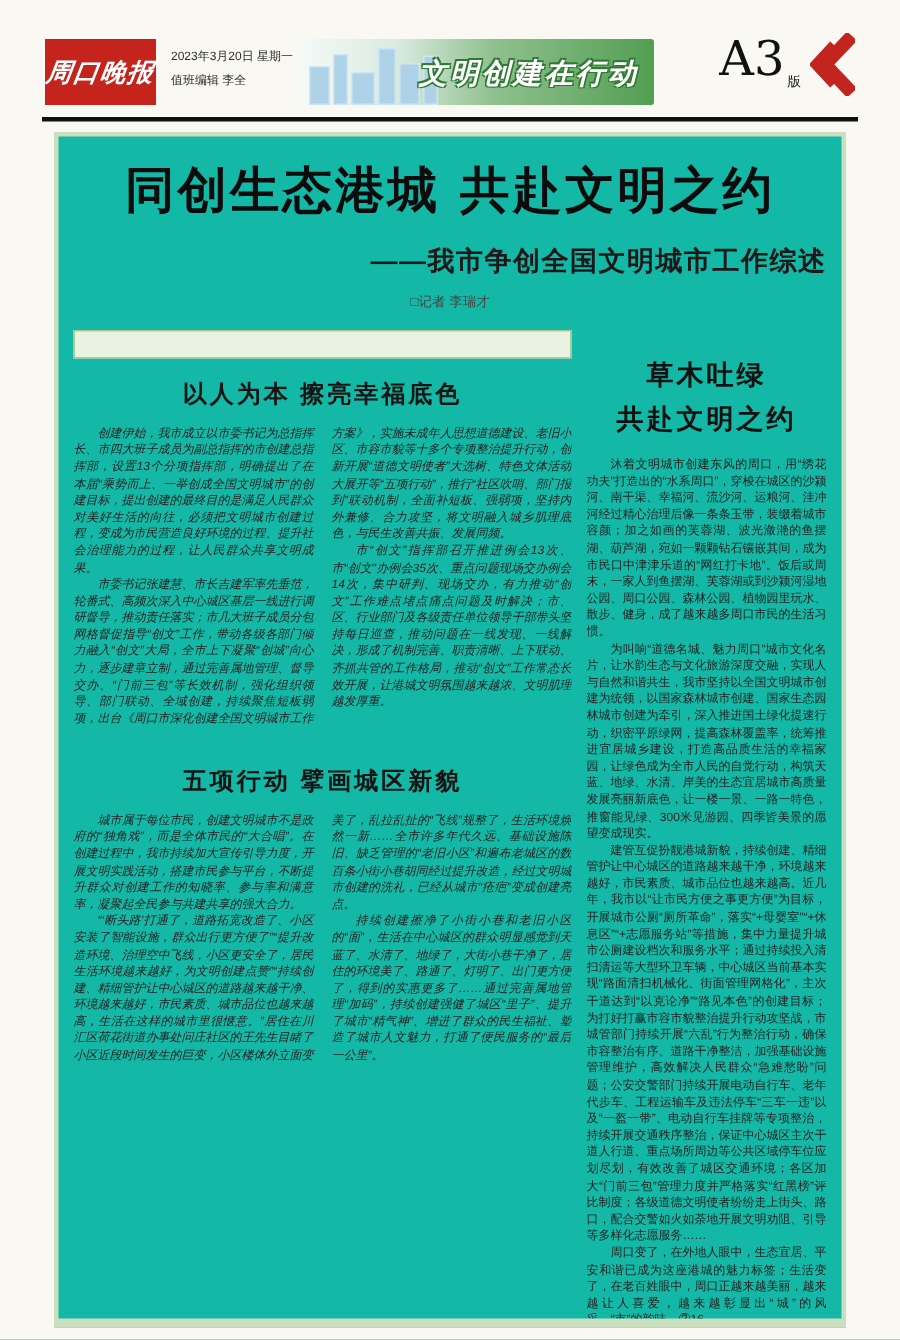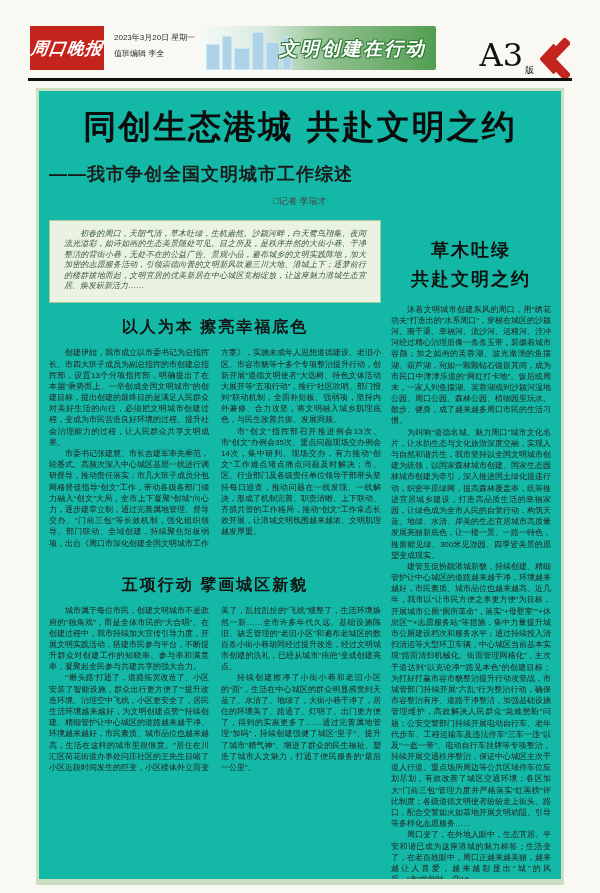--- a/index.html
+++ b/index.html
@@ -18,49 +18,49 @@
             background:linear-gradient(90deg,#f5faf7 0%,#d8eadf 28%,#8fc08d 55%,#539e53 100%);
             border-radius:2px; }
   .skyline { position:absolute; left:4px; bottom:0; width:110px; height:40px; }
   .skyline div { position:absolute; bottom:0; background:#aed2e8; border:1px solid #cfe6f2; }
   .b1{left:2px;width:14px;height:26px;} .b2{left:18px;width:10px;height:34px;}
   .b3{left:30px;width:16px;height:22px;} .b4{left:48px;width:12px;height:38px;background:#bcdcee;}
   .b5{left:62px;width:14px;height:28px;} .b6{left:78px;width:10px;height:33px;}
   .banner-title { position:absolute; right:10px; top:10px; color:#fff; font-weight:bold;
                   font-size:19px; letter-spacing:2px; font-style:italic; white-space:nowrap;
                   text-shadow:1px 1px 0 #2f7a33,-1px -1px 0 #2f7a33,1px -1px 0 #2f7a33,-1px 1px 0 #2f7a33;padding-left:16px; }
-  .pagecorner { position:absolute; right:2px; top:16px; display:flex; align-items:flex-start; }
+  .pagecorner { position:absolute; right:2px; top:0; display:flex; align-items:flex-start; }
   .pagenum { font-family:"DejaVu Serif", serif; font-size:32px; color:#111; line-height:1.1; }
   .pagelabel { font-size:9px; color:#111; margin:26px 2px 0 2px; }
   .corner-icon { margin-left:4px; }
 
   .header-rule { position:absolute; top:78px; left:28px; right:28px; height:3px; background:#101010; }
 
   
   .frame { position:absolute; top:88px; left:36px; width:528px; height:797px;
            border:3px solid #c9dfc0; border-bottom-width:6px; background:#14b8a6; padding:6px 10px; overflow:hidden; }
 
   .headline { text-align:center; font-weight:bold; font-size:33px; letter-spacing:2px; color:#0c0c0c;
               margin-top:8px; font-family:"DejaVu Sans", sans-serif; white-space:nowrap; }
-  .subhead  { text-align:left; font-weight:bold; font-size:18px; color:#1a1a1a; margin-top:12px; letter-spacing:1px; }
+  .subhead  { text-align:right; font-weight:bold; font-size:18px; color:#1a1a1a; margin-top:12px; letter-spacing:1px; }
   .byline   { text-align:center; font-size:9px; color:#444; margin-top:9px; }
 
   .columns-row { display:flex; gap:10px; margin-top:12px; }
   .left-col  { width:332px; flex:none; }
   .right-col { flex:1; overflow:hidden; }
 
   .core-box { background:#eaf2e1; border:1px solid #a9c99b; padding:8px 14px 9px; }
   .core-title { font-family:"DejaVu Serif", serif; font-weight:bold; font-style:italic;
                 color:#9c3c28; font-size:13px; letter-spacing:4px; margin:2px 0 5px 22px; }
   .core-box p { font-family:"DejaVu Serif", serif; font-style:italic; font-size:8px; line-height:1.3;
                 color:#38573а; color:#38573a; text-align:justify; text-indent:2em; margin-bottom:2px; }
 
   .section-title { text-align:center; font-weight:bold; font-size:16px; color:#141414;
                    margin:14px 0 9px; letter-spacing:2px; }
-  .two-col { column-count:2; column-gap:12px; overflow:hidden; }
+  .two-col { column-count:2; column-gap:12px; overflow:hidden;font-style:italic; }
   .tc-a { height:214px; }
   .tc-b { height:176px; }
   .body-text p { font-size:8px; line-height:1.4; color:#222; text-align:justify; text-indent:2em; margin:0; }
 
   .right-title { text-align:center; font-weight:bold; font-size:18px; line-height:1.6; color:#111;
                  margin:16px 0 10px; letter-spacing:2px; }
   .right-body { height:660px; overflow:hidden; }
 </style>
 </head>
 <body>
@@ -101,21 +101,20 @@
 
     <div class="headline">同创生态港城 共赴文明之约</div>
     <div class="subhead">——我市争创全国文明城市工作综述</div>
     <div class="byline">□记者 李瑞才</div>
 
     <div class="columns-row">
 
       <div class="left-col">
 
         <div class="core-box">
-          <p>初春的周口，天朗气清，草木吐绿，生机盎然。沙颍河畔，白天鹭鸟翔集、夜间流光溢彩，如诗如画的生态美景随处可见。目之所及，是秩序井然的大街小巷、干净整洁的背街小巷，无处不在的公益广告、景观小品，遍布城乡的文明实践阵地，加大加密的志愿服务活动，引领崇德向善的文明新风吹遍三川大地、港城上下；逐梦前行的楼群拔地而起，文明宜居的优美新居在中心城区竞相绽放，让这座魅力港城生态宜居、焕发崭新活力……</p>
         </div>
 
         <div>
           <div class="section-title">以人为本 擦亮幸福底色</div>
           <div class="two-col tc-a body-text">
             <p>创建伊始，我市成立以市委书记为总指挥长、市四大班子成员为副总指挥的市创建总指挥部，设置13个分项指挥部，明确提出了在本届“乘势而上、一举创成全国文明城市”的创建目标，提出创建的最终目的是满足人民群众对美好生活的向往，必须把文明城市创建过程，变成为市民营造良好环境的过程、提升社会治理能力的过程，让人民群众共享文明成果。</p>
             <p>市委书记张建慧、市长吉建军率先垂范，轮番式、高频次深入中心城区基层一线进行调研督导，推动责任落实；市几大班子成员分包网格督促指导“创文”工作，带动各级各部门倾力融入“创文”大局，全市上下凝聚“创城”向心力，逐步建章立制，通过完善属地管理、督导交办、“门前三包”等长效机制，强化组织领导、部门联动、全域创建，持续聚焦短板弱项，出台《周口市深化创建全国文明城市工作方案》，实施未成年人思想道德建设、老旧小区、市容市貌等十多个专项整治提升行动，创新开展“道德文明使者”大选树、特色文体活动大展开等“五项行动”，推行“社区吹哨、部门报到”联动机制，全面补短板、强弱项，坚持内外兼修、合力攻坚，将文明融入城乡肌理底色，与民生改善共振、发展同频。</p>
             <p>市“创文”指挥部召开推进例会13次、市“创文”办例会35次、重点问题现场交办例会14次，集中研判、现场交办，有力推动“创文”工作难点堵点痛点问题及时解决；市、区、行业部门及各级责任单位领导干部带头坚持每日巡查，推动问题在一线发现、一线解决，形成了机制完善、职责清晰、上下联动、齐抓共管的工作格局，推动“创文”工作常态长效开展，让港城文明氛围越来越浓、文明肌理越发厚重。</p>
           </div>
         </div>

